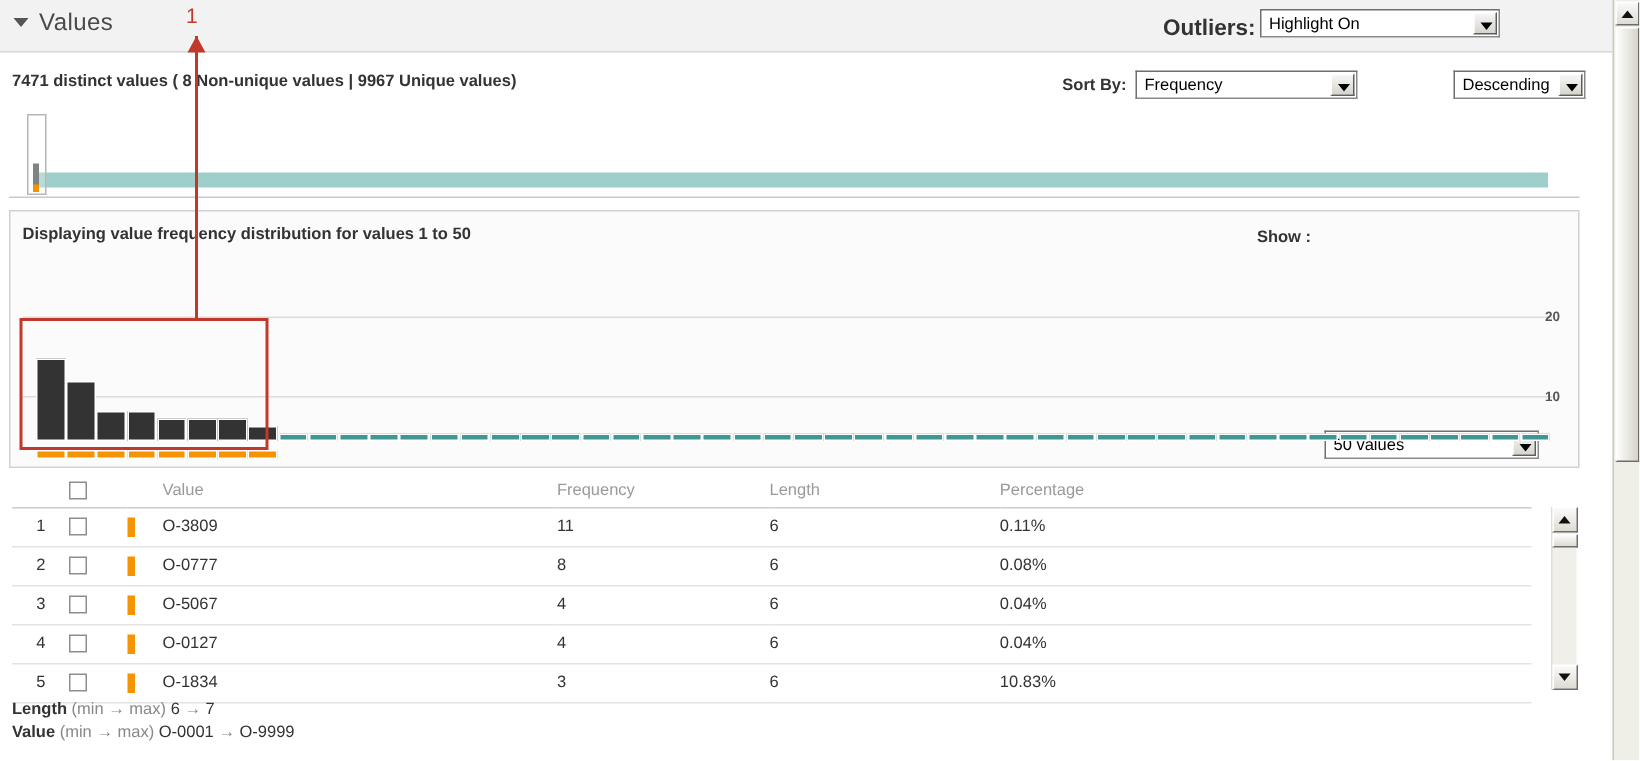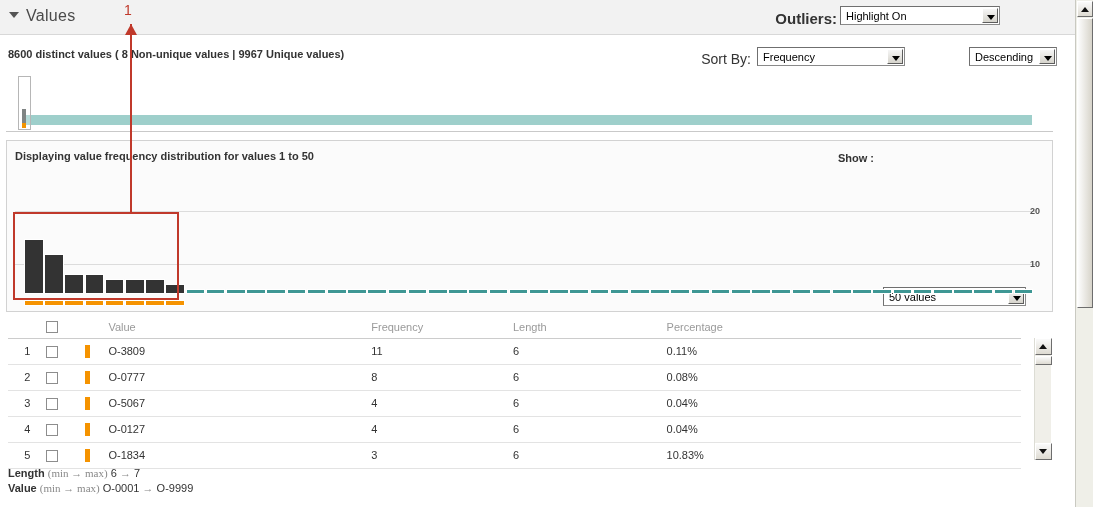--- a/index.html
+++ b/index.html
@@ -82,21 +82,21 @@
   #sel-show     { right: 26px;  top: 146px; width: 143px; }
 
   
   .distinct-line {
     position: absolute; left: 8px; top: 48px;
     font-size: 11px; font-weight: bold; color: #333;
     white-space: nowrap;
   }
   .sortby-label {
     position: absolute; right: 324px; top: 51px;
-    font-size: 14px; font-weight: normal; color: #333;
+    font-size: 11px; font-weight: bold; color: #333;
   }
 
   
   .overview {
     position: absolute; left: 6px; top: 72px;
     width: 1047px; height: 60px;
     background: #fff;
     border-bottom: 1px solid #c9c9c9;
   }
   .overview-bar {
@@ -273,21 +273,21 @@
     border-bottom-color: #6d6d6d;
   }
 
   
   .summary {
     position: absolute; left: 8px; top: 466px;
     font-size: 11px; color: #333;
     line-height: 15px;
   }
   .summary .lbl { font-weight: bold; }
-  .summary .arw { color: #888; font-family: Liberation Serif, serif; }
+  .summary .arw { color: #888; }
 
   
   .page-scroll {
     position: absolute; right: 0; top: 0;
     width: 18px; height: 507px;
     background: #efefe8;
     border-left: 1px solid #c9c9c1;
   }
   .ps-btn {
     position: absolute; left: 1px; top: 1px;
@@ -318,21 +318,21 @@
       <div class="values-title">Values</div>
       <div class="outliers-label">Outliers:</div>
       <div class="sel" id="sel-outliers">
         <span class="sel-txt">Highlight On</span>
         <span class="sel-btn">
             <span class="sel-arrow"></span>
           </span>
       </div>
     </div>
 
-    <div class="distinct-line">8600 distinct values ( 8 Non-unique values | 9967 Unique values)</div>
+    <div class="distinct-line">7471 distinct values ( 8 Non-unique values | 9967 Unique values)</div>
     <div class="sortby-label">Sort By:</div>
     <div class="sel" id="sel-sortby">
       <span class="sel-txt">Frequency</span>
       <span class="sel-btn">
           <span class="sel-arrow"></span>
         </span>
     </div>
     <div class="sel" id="sel-sortdir">
       <span class="sel-txt">Descending</span>
       <span class="sel-btn">

